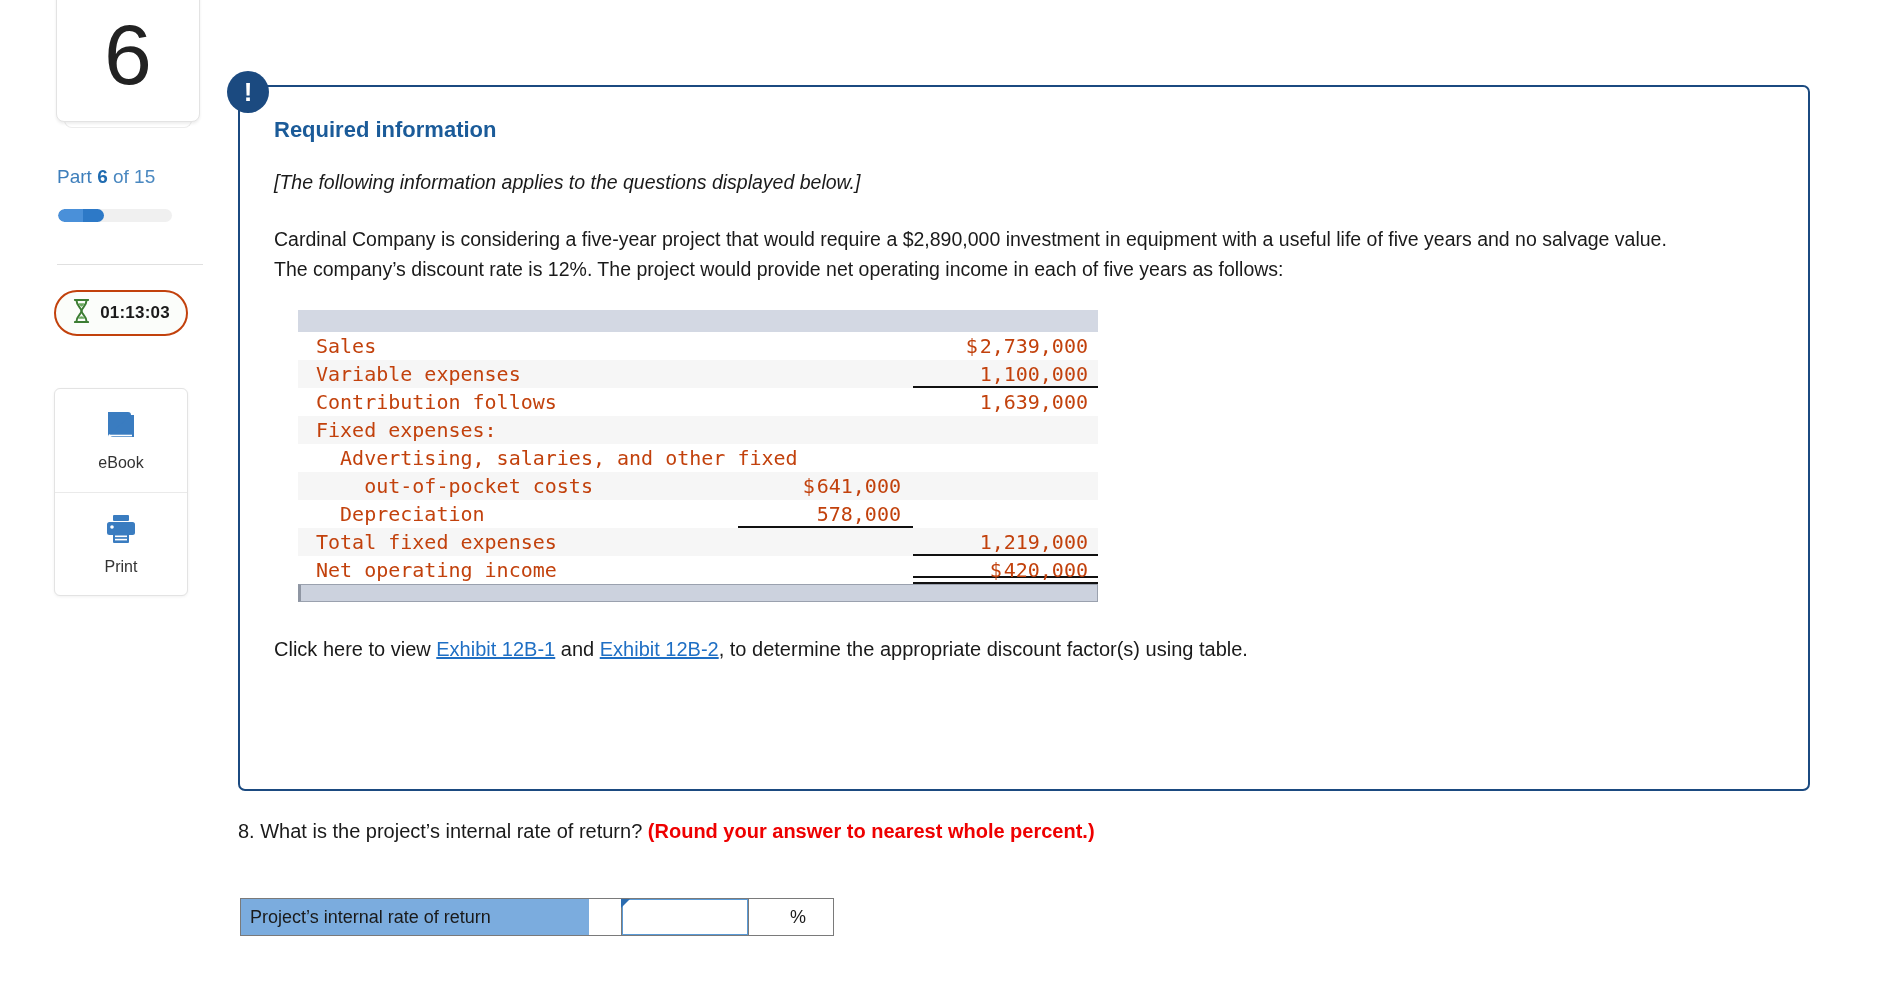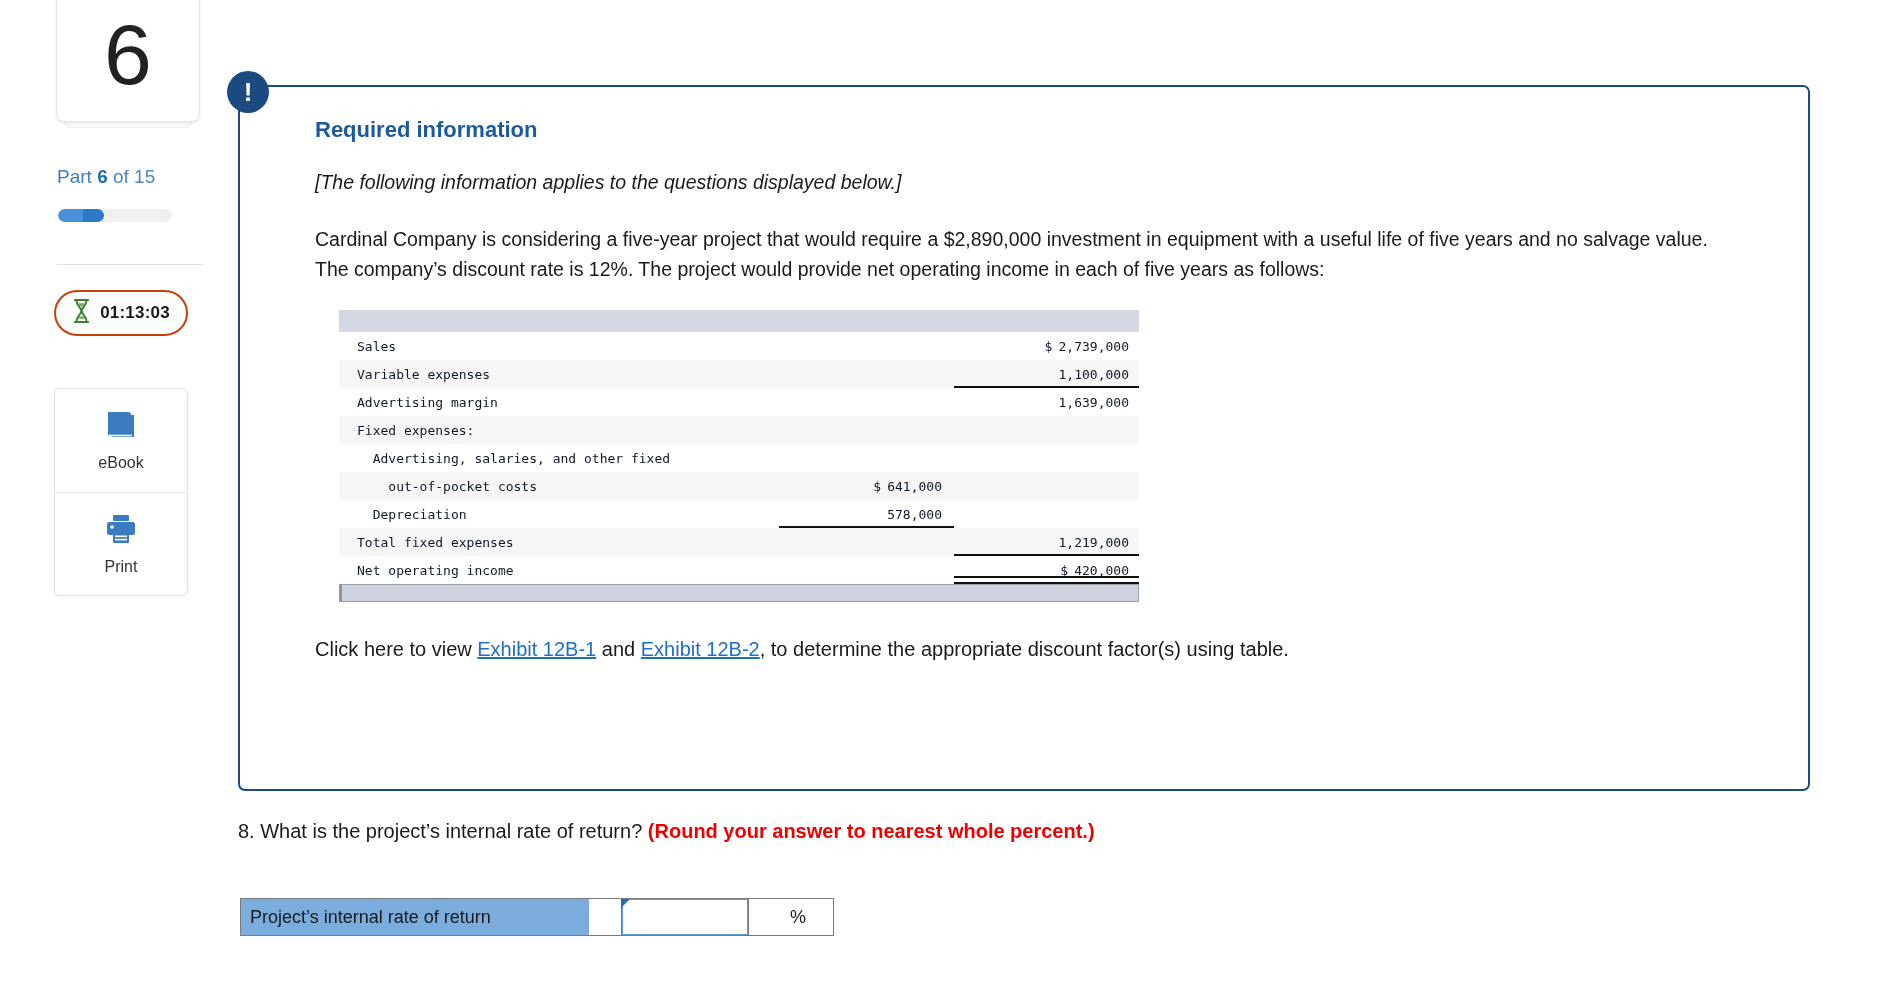--- a/index.html
+++ b/index.html
@@ -94,39 +94,39 @@
   .badge {
     position: absolute; left: 227px; top: 71px;
     width: 42px; height: 42px;
     border-radius: 50%;
     background: #1b4a80;
     display: flex; align-items: center; justify-content: center;
     color: #ffffff; font-size: 26px; font-weight: 700;
     line-height: 1;
     z-index: 5;
   }
-  .card-inner { padding: 30px 34px 0 34px; margin-left: 41px; }
+  .card-inner { padding: 30px 34px 0 34px; }
   .req-title {
     font-size: 22px; font-weight: 700; color: #1b5b99;
     margin: 0 0 28px 0;
   }
   .italic-note {
     font-size: 19.5px; font-style: italic; color: #1a1a1a;
     margin: 0 0 30px 0;
   }
   .para {
     font-size: 19.5px; color: #1a1a1a; line-height: 30px;
     margin: 0 0 26px 0; max-width: 1420px;
   }
 
   
   .fin-wrap {
     width: 800px; margin: 6px 0 0 24px;
     font-family: "DejaVu Sans Mono", monospace;
-    font-size: 13px; color: #0f172a;
+    font-size: 20px; color: #c2410c;
   }
   .fin-header-bar { height: 22px; background: #d3d8e3; }
   .fin-table { width: 100%; border-collapse: collapse; table-layout: fixed; }
   .fin-table td { padding: 0; height: 28px; vertical-align: middle; }
   .fin-table tr.odd td { background: #ffffff; }
   .fin-table tr.even td { background: #f6f6f6; }
   .c-label { width: 440px; padding-left: 18px !important; white-space: pre; }
   .c-mid { width: 175px; text-align: right; padding-right: 12px !important; }
   .c-right { width: 185px; text-align: right; padding-right: 10px !important; }
   .money { display: inline-block; }
@@ -279,21 +279,21 @@
                 <td class="c-label">Sales</td>
                 <td class="c-mid "></td>
                 <td class="c-right "><span class="sym">$</span><span class="money">2,739,000</span></td>
               </tr>
               <tr class="even">
                 <td class="c-label">Variable expenses</td>
                 <td class="c-mid "></td>
                 <td class="c-right ul-right"><span class="sym"></span><span class="money">1,100,000</span></td>
               </tr>
               <tr class="odd">
-                <td class="c-label">Advertising margin</td>
+                <td class="c-label">Contribution follows</td>
                 <td class="c-mid "></td>
                 <td class="c-right "><span class="sym"></span><span class="money">1,639,000</span></td>
               </tr>
               <tr class="even">
                 <td class="c-label">Fixed expenses:</td>
                 <td class="c-mid "></td>
                 <td class="c-right "></td>
               </tr>
               <tr class="odd">
                 <td class="c-label">  Advertising, salaries, and other fixed</td>

